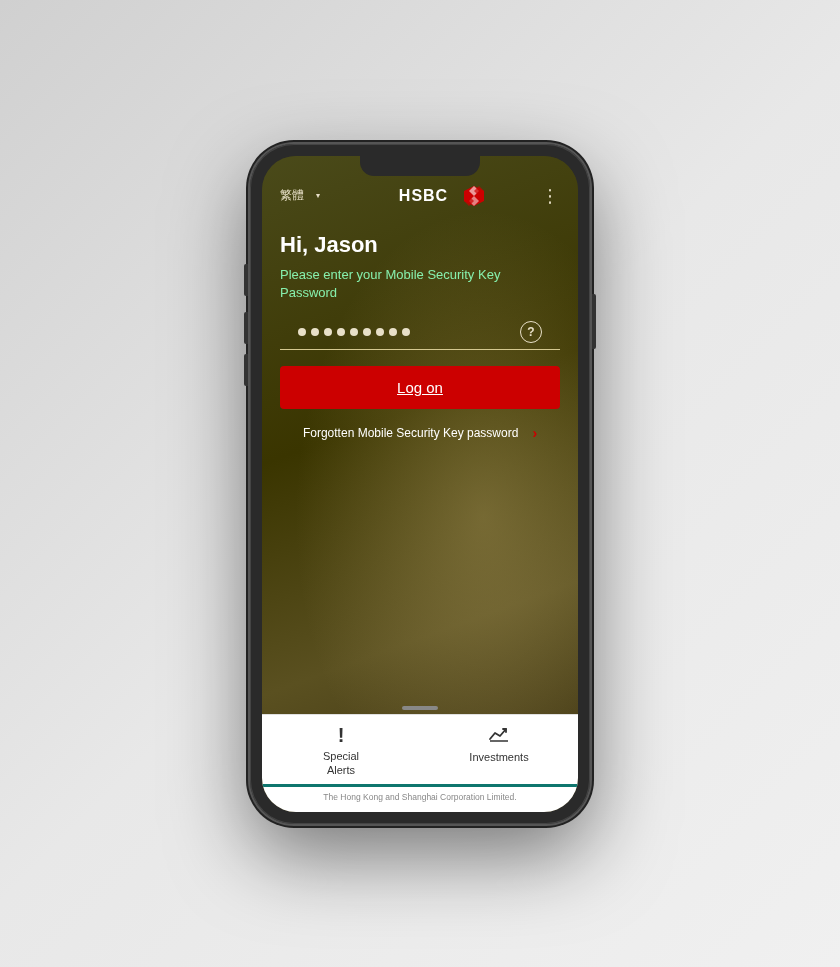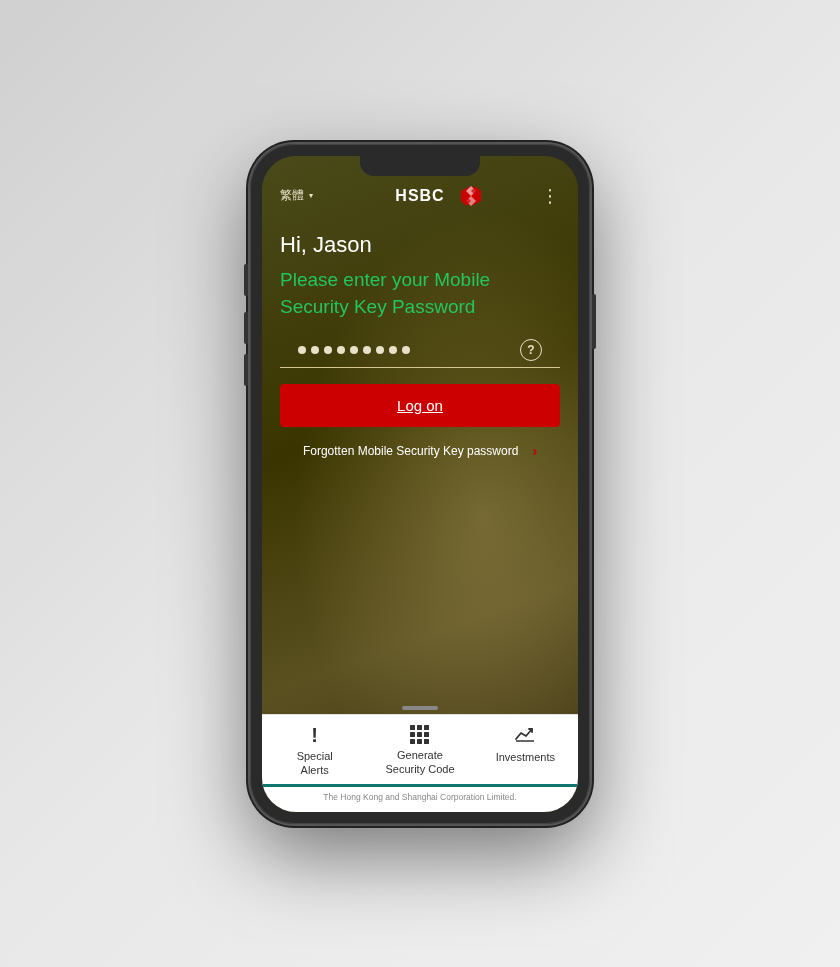--- a/index.html
+++ b/index.html
@@ -110,21 +110,21 @@
     .header {
       display: flex;
       align-items: center;
       justify-content: space-between;
       padding: 28px 18px 10px 18px;
     }
 
     .lang-selector {
       display: flex;
       align-items: center;
-      gap: 5px;
+      gap: 12px;
       color: #e8e0c8;
       font-size: 12px;
       cursor: pointer;
     }
 
     .lang-chevron {
       font-size: 8px;
       color: #e8e0c8;
     }
 
@@ -158,27 +158,27 @@
     }
 
     
     .greeting-section {
       padding: 14px 18px 8px 18px;
     }
 
     .greeting-text {
       color: #fff;
       font-size: 22px;
-      font-weight: 400;
+      font-weight: 700;
       margin-bottom: 8px;
     }
 
     .instruction-text {
-      color: #22c55e;
-      font-size: 19px;
+      color: #86efac;
+      font-size: 13px;
       line-height: 1.45;
     }
 
     
     .password-row {
       display: flex;
       align-items: center;
       padding: 10px 18px 6px 18px;
       border-bottom: 1.5px solid #d4c890;
       margin: 0 18px;
@@ -399,36 +399,20 @@
           <div class="handle-bar"></div>
         </div>
 
         <div class="tab-bar">
 
           <div class="tab-item">
             <div class="tab-icon alert-icon">!</div>
             <div class="tab-label">Special<br>Alerts</div>
           </div>
 
-          <div class="tab-item">
-            <div class="tab-icon">
-              <div class="grid-icon">
-                <div class="grid-cell"></div>
-                  <div class="grid-cell"></div>
-                  <div class="grid-cell"></div>
-                <div class="grid-cell"></div>
-                  <div class="grid-cell"></div>
-                  <div class="grid-cell"></div>
-                <div class="grid-cell"></div>
-                  <div class="grid-cell"></div>
-                  <div class="grid-cell"></div>
-              </div>
-            </div>
-            <div class="tab-label">Generate<br>Security Code</div>
-          </div>
 
           <div class="tab-item">
             <div class="tab-icon chart-icon">
               <svg width="22" height="18" viewBox="0 0 22 18" xmlns="http://www.w3.org/2000/svg">
                 <polyline points="2,14 7,8 12,11 18,4" fill="none" stroke="#333" stroke-width="1.8" stroke-linecap="round" stroke-linejoin="round"></polyline>
                 <polyline points="15,4 18,4 18,7" fill="none" stroke="#333" stroke-width="1.8" stroke-linecap="round" stroke-linejoin="round"></polyline>
                 <line x1="2" y1="16" x2="20" y2="16" stroke="#333" stroke-width="1.5"></line>
               </svg>
             </div>
             <div class="tab-label">Investments</div>

